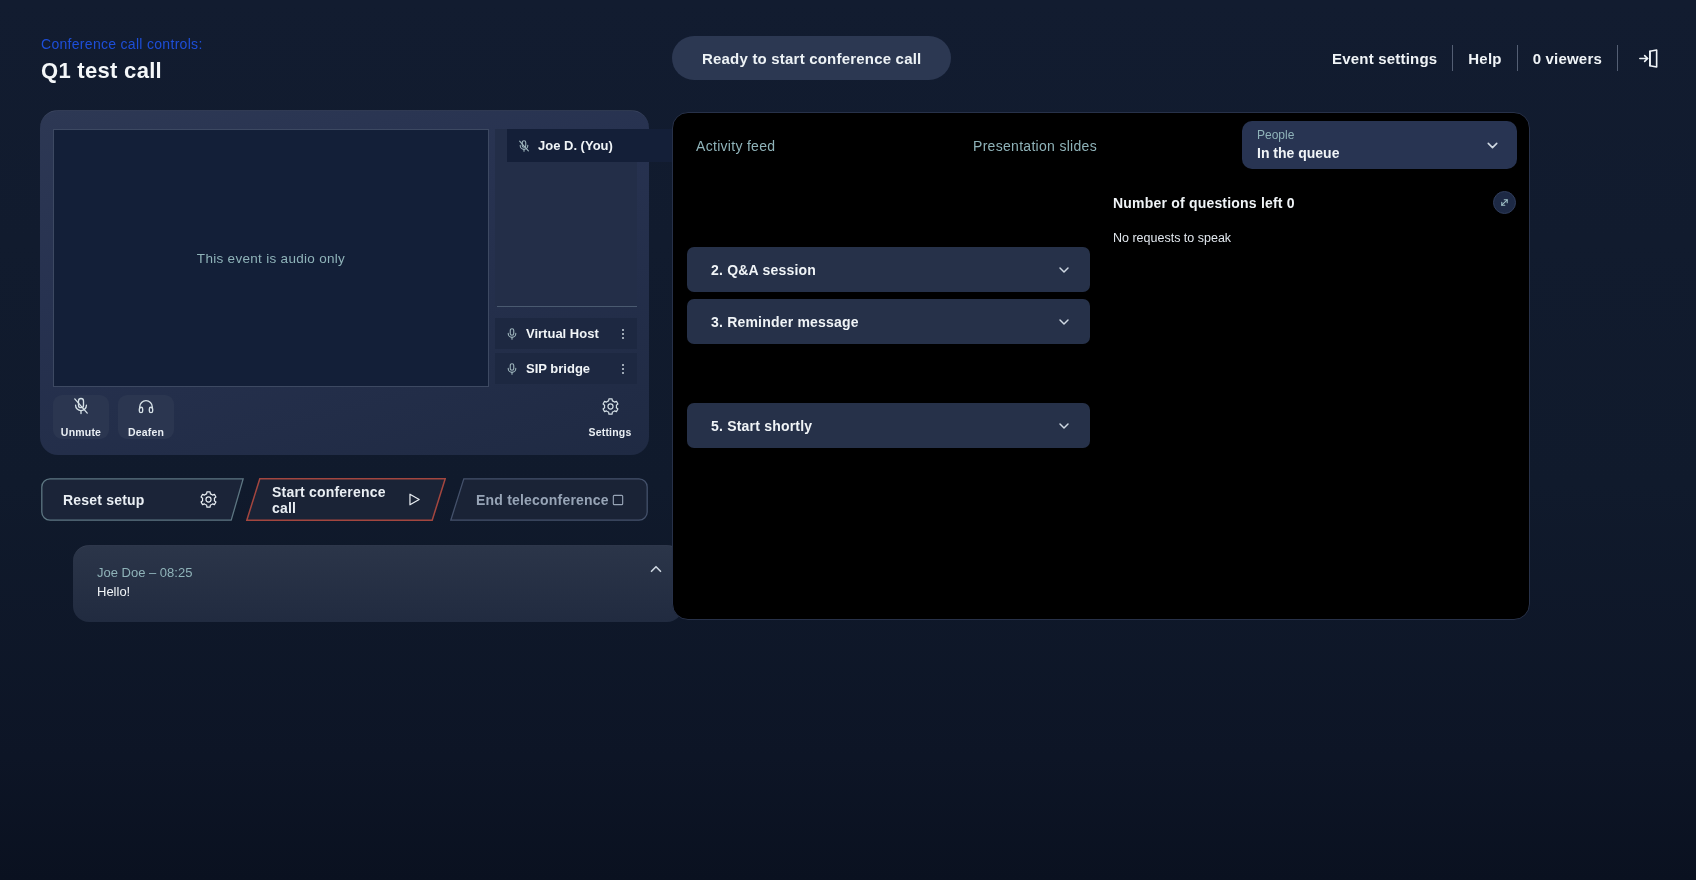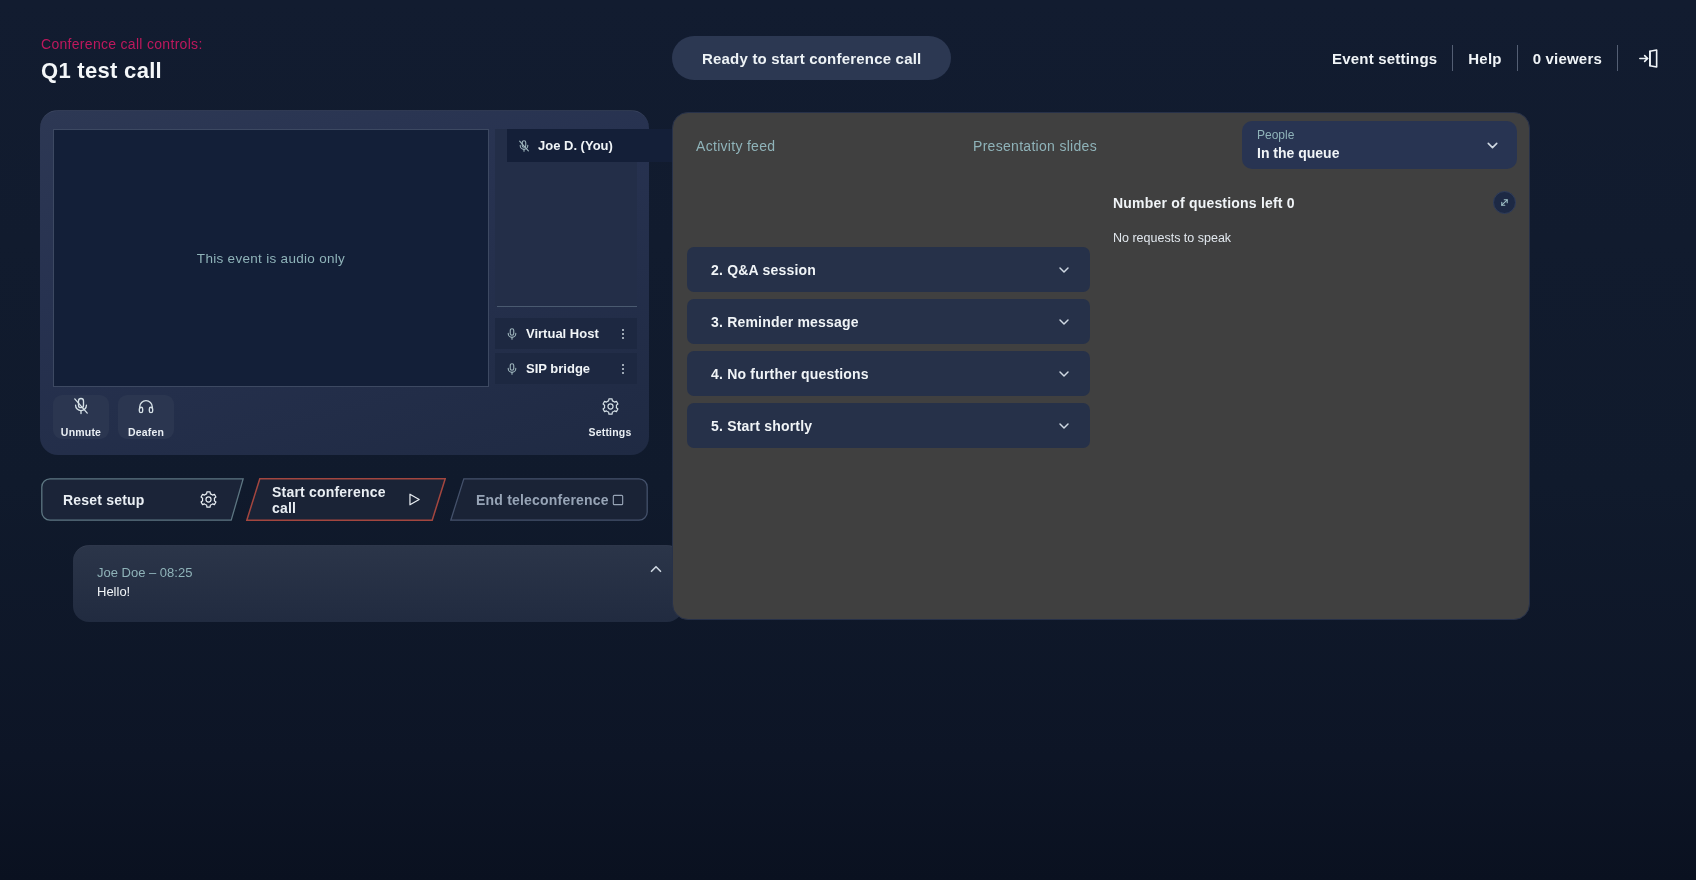--- a/index.html
+++ b/index.html
@@ -8,21 +8,21 @@
     font-family:"Liberation Sans", sans-serif;
     background:linear-gradient(180deg,#121c30 0%,#101a2c 55%,#0d1526 86%,#0a1120 100%);
     color:#eef3f6;
     position:relative;
     overflow:hidden;
   }
   svg { display:block; }
 
   
   .hdr-left { position:absolute; left:41px; top:36px; }
-  .hdr-sub { font-size:14px; color:#be185d; letter-spacing:.3px; }
+  .hdr-sub { font-size:14px; color:#1d4ed8; letter-spacing:.3px; }
   .hdr-title { font-size:22px; font-weight:700; color:#f4f7f9; margin-top:6px; letter-spacing:.3px; }
   .status-pill {
     position:absolute; left:672px; top:36px; height:44px;
     background:#2c3852; border-radius:22px;
     display:flex; align-items:center; padding:0 30px;
     font-size:15px; font-weight:600; color:#eef3f6; letter-spacing:.2px;
     cursor:default;
   }
   .hdr-link { font-size:15px; font-weight:700; letter-spacing:.2px; color:#f0f4f7; cursor:pointer; white-space:nowrap; }
   .hdr-sep { width:1px; height:26px; background:rgba(150,162,184,.5); }
@@ -99,21 +99,21 @@
     border-top:1px solid rgba(255,255,255,.06);
     margin-left:33px;
   }
   .chat-meta { position:absolute; left:24px; top:19px; font-size:13px; color:#8fb3b9; }
   .chat-msg { position:absolute; left:24px; top:38px; font-size:13px; color:#f0f4f7; }
   .chat-collapse { position:absolute; right:18px; top:14px; color:#cdd6e0; cursor:pointer; }
 
   
   .panel {
     position:absolute; left:672px; top:112px; width:858px; height:508px;
-    border-radius:16px; background:#404040; border:1px solid #273149;
+    border-radius:16px; background:#000000; border:1px solid #273149;
   }
   .tab { position:absolute; top:25px; font-size:14px; color:#8fb3b9; letter-spacing:.3px; cursor:pointer; }
   .tab-feed { left:23px; }
   .tab-slides { left:300px; }
   .people-dd {
     position:absolute; right:12px; top:8px; width:275px; height:48px;
     background:#283452; border-radius:10px; cursor:pointer;
   }
   .people-lbl { position:absolute; left:15px; top:7px; font-size:12px; color:#8fb3b9; }
   .people-val { position:absolute; left:15px; top:24px; font-size:14px; font-weight:700; color:#f0f4f7; }
@@ -330,28 +330,20 @@
     </span>
   </div>
   <div class="feed-item" style="top:186px;">
     <span class="feed-lbl">3. Reminder message</span>
     <span class="feed-chev">
       <svg width="16" height="16" viewBox="0 0 24 24" fill="none" stroke="currentColor" stroke-width="2.2" stroke-linecap="round" stroke-linejoin="round">
           <polyline points="6 9 12 15 18 9"></polyline>
         </svg>
     </span>
   </div>
-  <div class="feed-item" style="top:238px;">
-    <span class="feed-lbl">4. No further questions</span>
-    <span class="feed-chev">
-      <svg width="16" height="16" viewBox="0 0 24 24" fill="none" stroke="currentColor" stroke-width="2.2" stroke-linecap="round" stroke-linejoin="round">
-          <polyline points="6 9 12 15 18 9"></polyline>
-        </svg>
-    </span>
-  </div>
   <div class="feed-item" style="top:290px;">
     <span class="feed-lbl">5. Start shortly</span>
     <span class="feed-chev">
       <svg width="16" height="16" viewBox="0 0 24 24" fill="none" stroke="currentColor" stroke-width="2.2" stroke-linecap="round" stroke-linejoin="round">
           <polyline points="6 9 12 15 18 9"></polyline>
         </svg>
     </span>
   </div>
 
   <div class="queue-title">Number of questions left 0</div>

